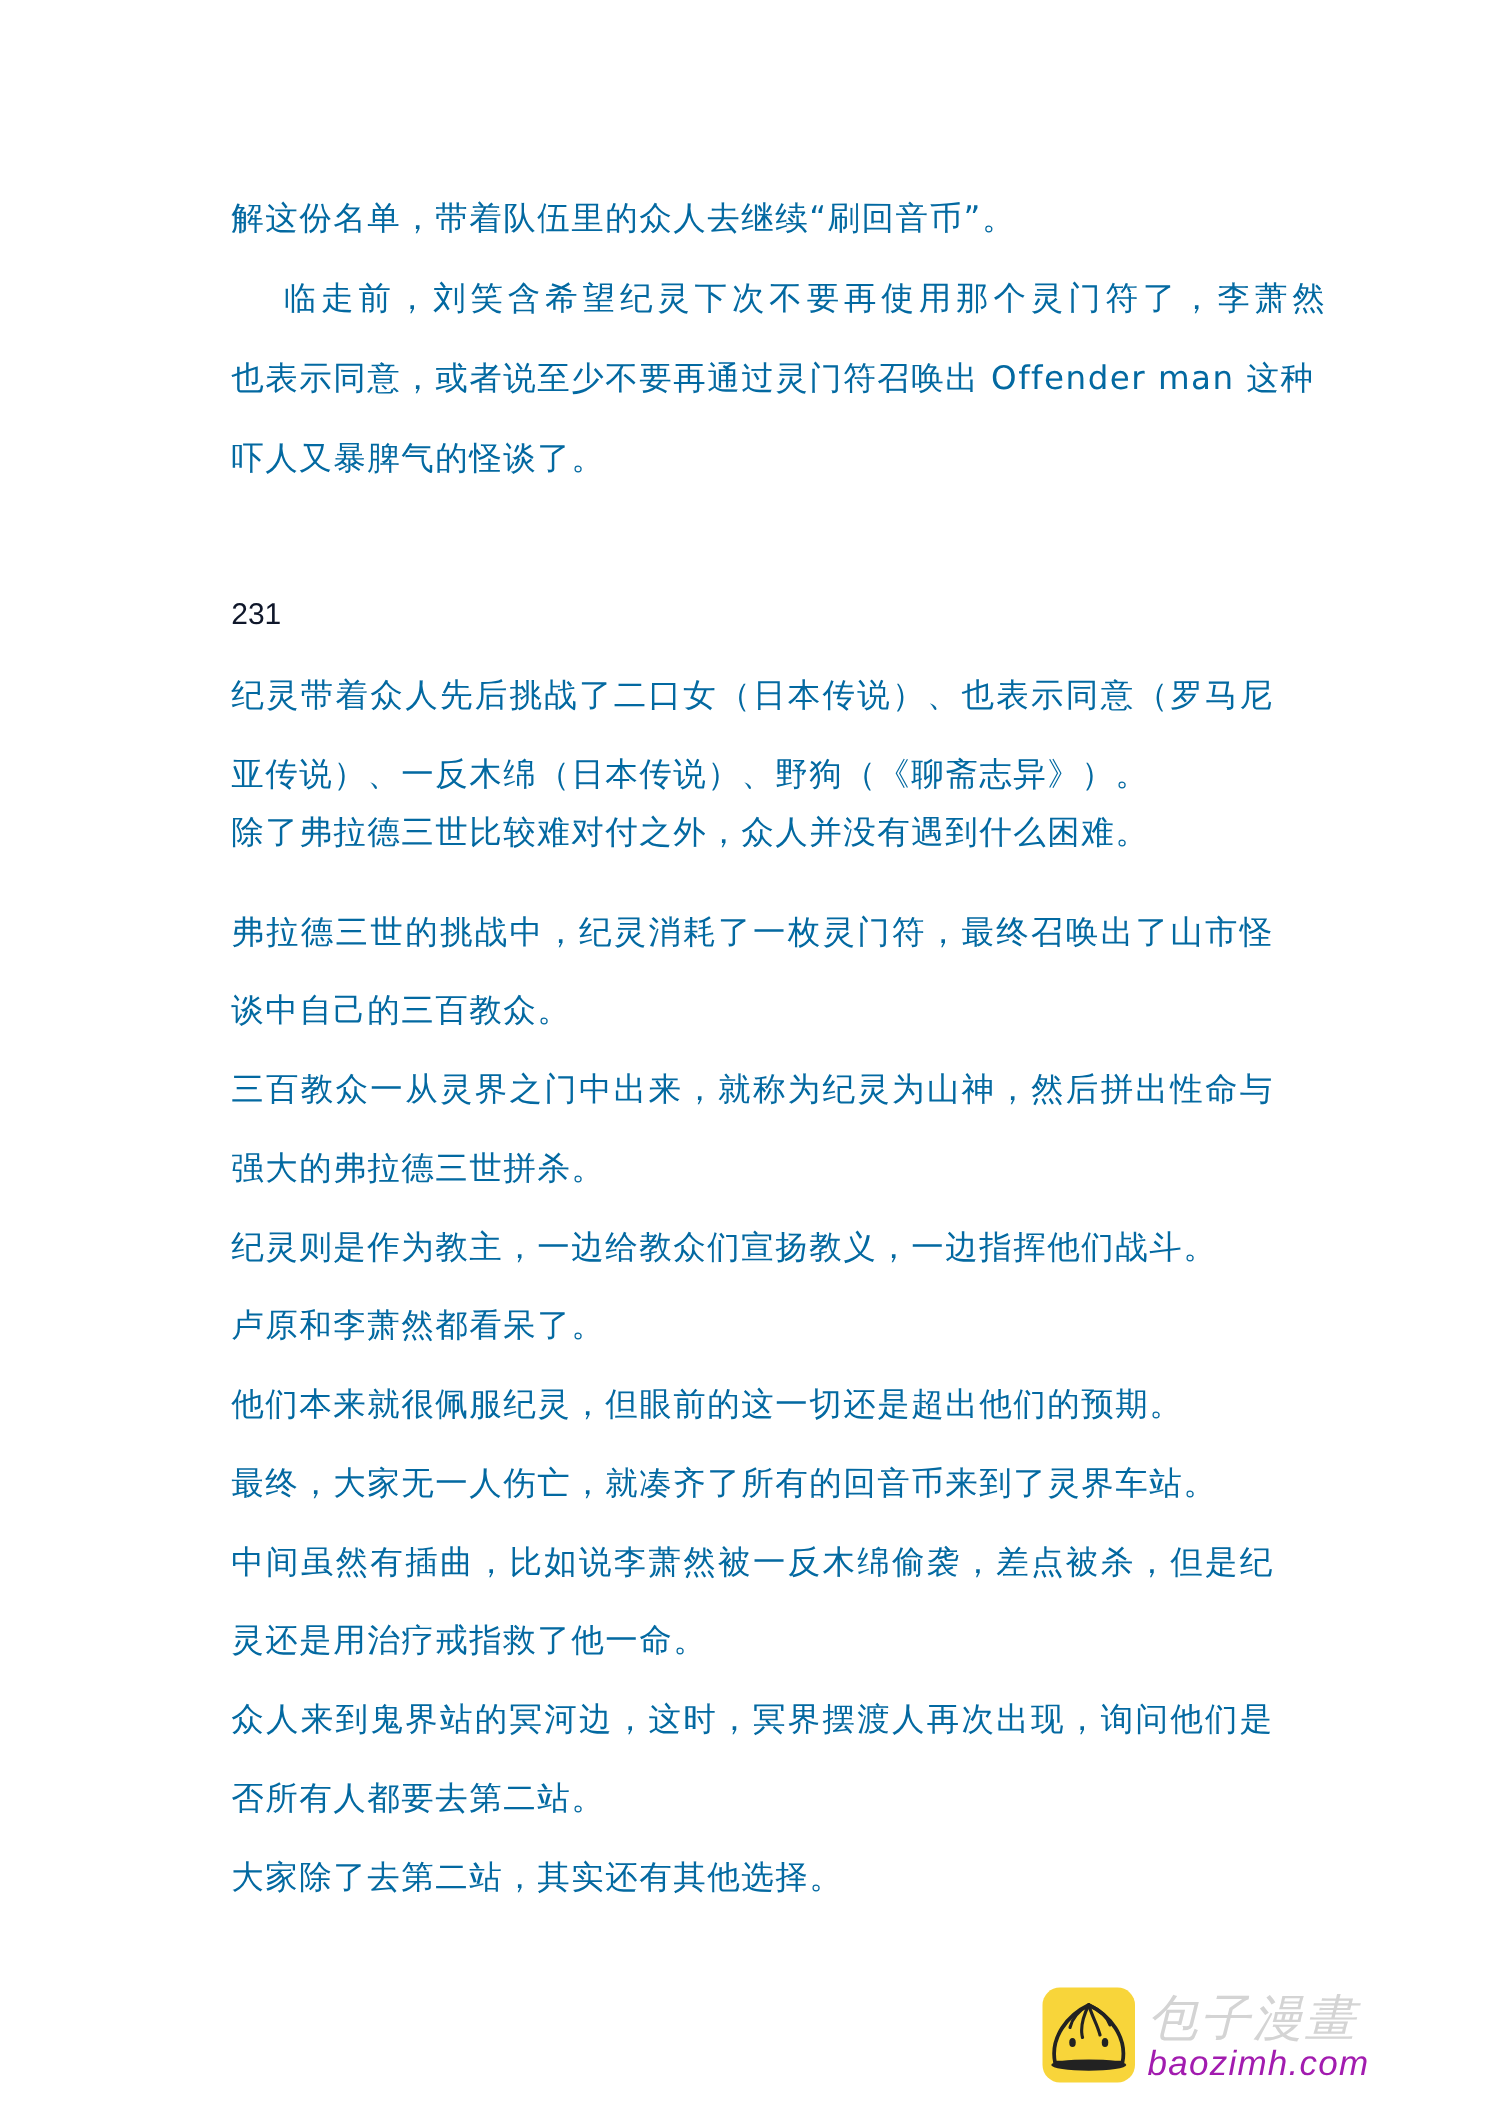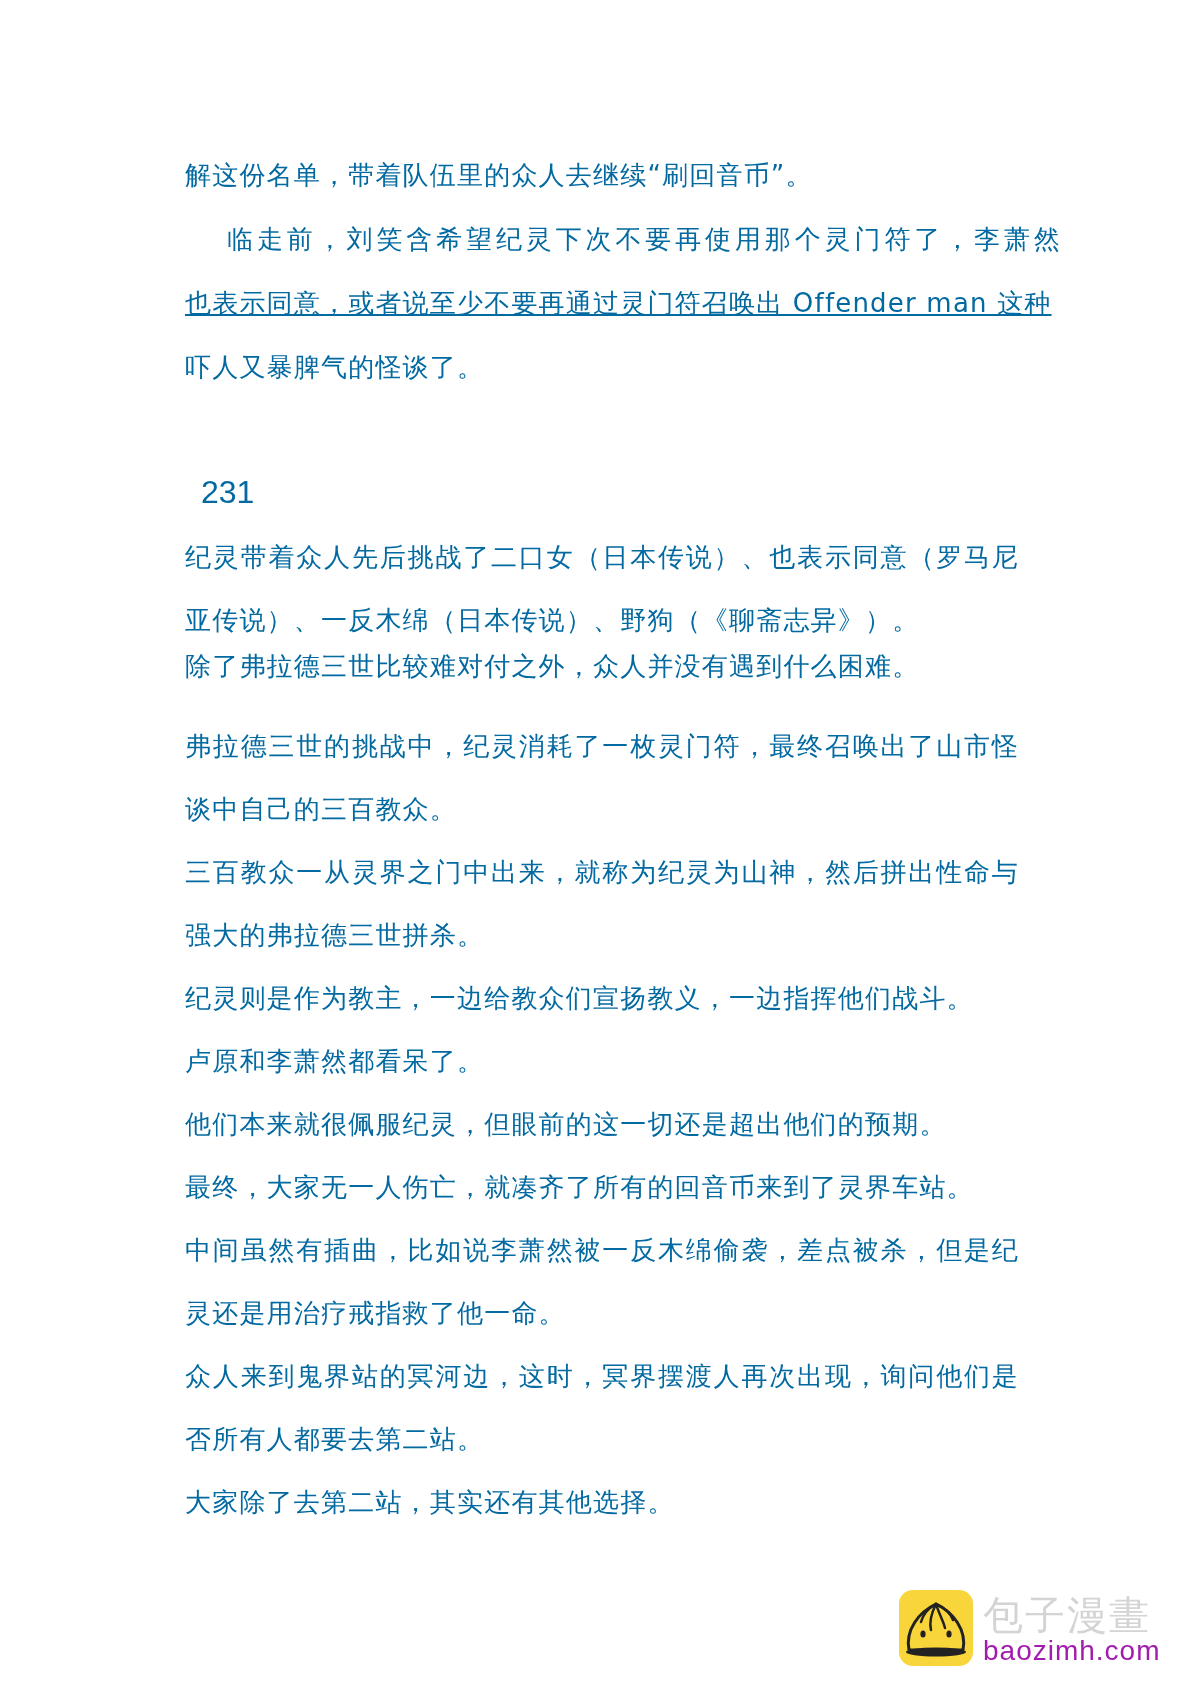--- a/index.html
+++ b/index.html
@@ -34,32 +34,33 @@
     .line.indent {
       padding-left: 42px;
     }
     .line.justify {
       width: 834px;
       text-align: justify;
       text-align-last: justify;
     }
     .chapter-number {
       position: absolute;
-      left: 16px;
+      left: 0;
       font-family: "Liberation Sans", sans-serif;
-      font-size: 32px;
+      font-size: 24px;
       line-height: 30px;
-      color: #0369a1;
+      color: #0f172a;
     }
     .watermark {
       position: absolute;
-      left: 899px;
+      left: 834px;
       top: 1590px;
       width: 300px;
       height: 80px;
+      font-style: italic;
     }
     .wm-icon {
       position: absolute;
       left: 0;
       top: 0;
       width: 74px;
       height: 76px;
       background: #f8d53a;
       border-radius: 14px;
     }
@@ -89,21 +90,21 @@
       letter-spacing: 1px;
     }
   </style>
 </head>
 <body>
 
 <div class="page">
 
   <div class="line" style="top:158px;">解这份名单，带着队伍里的众人去继续“刷回音币”。</div>
   <div class="line indent justify" style="top:222px;">临走前，刘笑含希望纪灵下次不要再使用那个灵门符了，李萧然</div>
-  <div class="line justify" style="top:286px;text-decoration:underline;">也表示同意，或者说至少不要再通过灵门符召唤出 Offender man 这种</div>
+  <div class="line justify" style="top:286px;">也表示同意，或者说至少不要再通过灵门符召唤出 Offender man 这种</div>
   <div class="line" style="top:350px;">吓人又暴脾气的怪谈了。</div>
 
   <div class="chapter-number" style="top:477px;">231</div>
 
   <div class="line justify" style="top:540px;">纪灵带着众人先后挑战了二口女（日本传说）、也表示同意（罗马尼</div>
   <div class="line" style="top:603px;">亚传说）、一反木绵（日本传说）、野狗（《聊斋志异》）。</div>
   <div class="line" style="top:649px;">除了弗拉德三世比较难对付之外，众人并没有遇到什么困难。</div>
   <div class="line justify" style="top:729px;">弗拉德三世的挑战中，纪灵消耗了一枚灵门符，最终召唤出了山市怪</div>
   <div class="line" style="top:792px;text-align:center;">谈中自己的三百教众。</div>
   <div class="line justify" style="top:855px;">三百教众一从灵界之门中出来，就称为纪灵为山神，然后拼出性命与</div>

